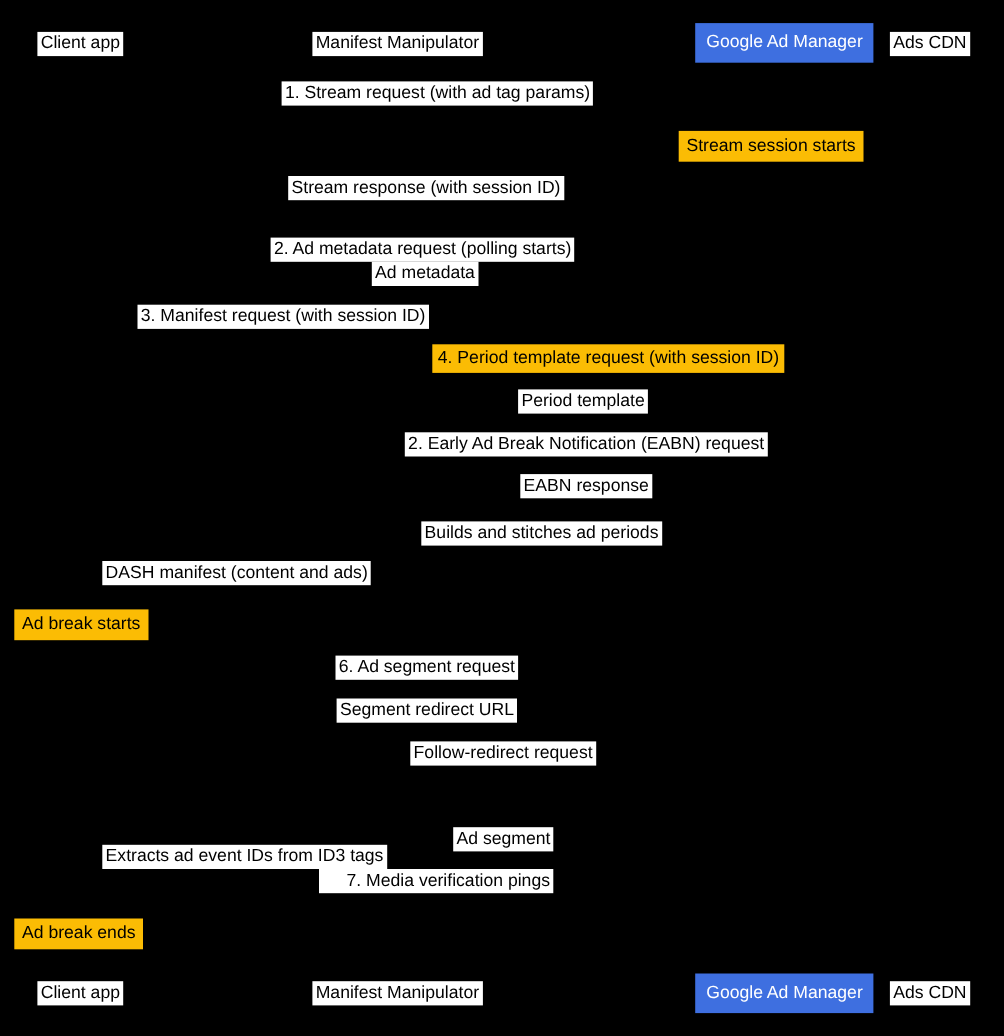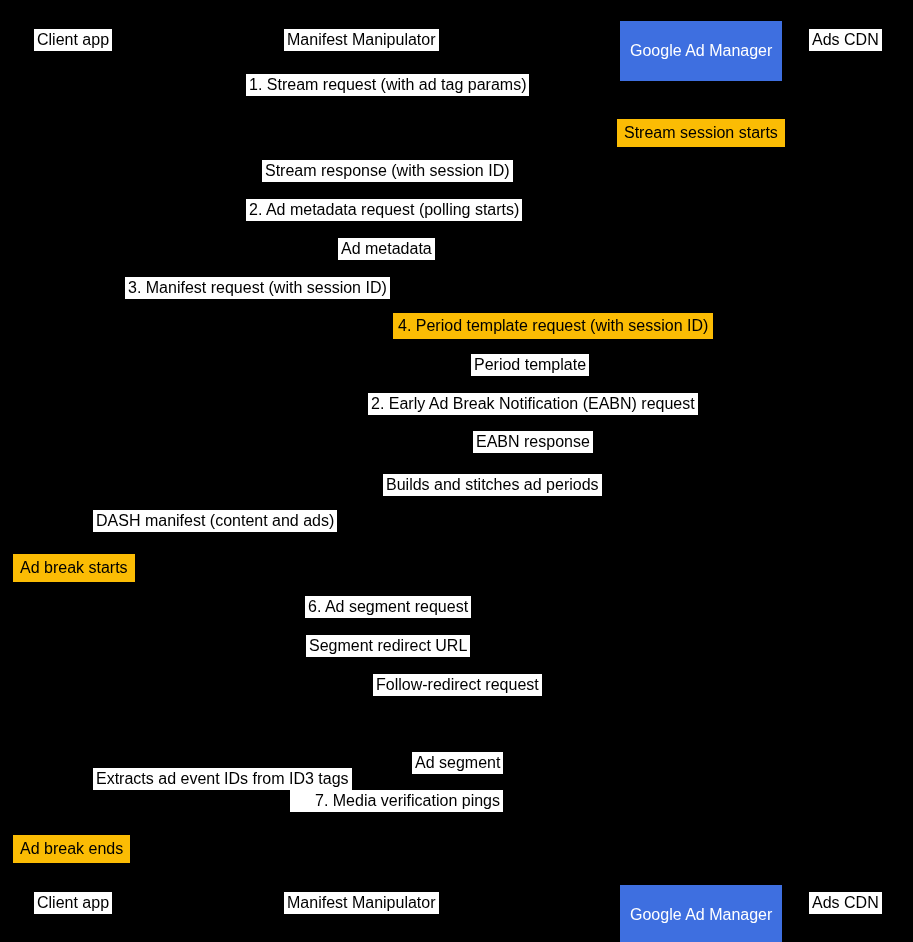--- a/index.html
+++ b/index.html
@@ -30,43 +30,44 @@
   .lbl.hl {
     background: var(--highlight-background, #fbbc04);
     padding: 3px 7px;
   }
   .gam {
     position: absolute;
     background: var(--gam-background, #3e6fe0);
     color: var(--gam-text, #fff);
     font-size: 16px;
     line-height: 22px;
-    padding: 19px 10px;
+    padding: 7px 10px;
     min-width: 139px;
     text-align: center;
     white-space: nowrap;
+    margin-left: 12px;
   }
 </style>
 </head>
 <body>
 
 <div class="stage">
 
   <div class="lbl" style="left:34px; top:29px;">Client app</div>
   <div class="lbl" style="left:284px; top:29px;">Manifest Manipulator</div>
   <div class="gam" style="left:620px; top:21px;">Google Ad Manager</div>
   <div class="lbl" style="left:809px; top:29px;">Ads CDN</div>
 
-  <div class="lbl" style="left:246px; top:74px;text-align:center;">1. Stream request (with ad tag params)</div>
+  <div class="lbl" style="left:256px; top:74px;text-align:center;">1. Stream request (with ad tag params)</div>
 
   <div class="lbl hl" style="left:617px; top:119px;">Stream session starts</div>
 
   <div class="lbl" style="left:262px; top:160px;">Stream response (with session ID)</div>
 
-  <div class="lbl" style="left:246px; top:199px;">2. Ad metadata request (polling starts)</div>
+  <div class="lbl" style="left:246px; top:216px;">2. Ad metadata request (polling starts)</div>
 
   <div class="lbl" style="left:338px; top:238px;">Ad metadata</div>
 
   <div class="lbl" style="left:83px; top:277px;margin-left:42px;">3. Manifest request (with session ID)</div>
 
   <div class="lbl hl" style="left:373px; top:313px; padding:2px 5px;margin-left:20px;">4. Period template request (with session ID)</div>
 
   <div class="lbl" style="left:471px; top:354px;">Period template</div>
 
   <div class="lbl" style="left:368px; top:393px;">2. Early Ad Break Notification (EABN) request</div>

